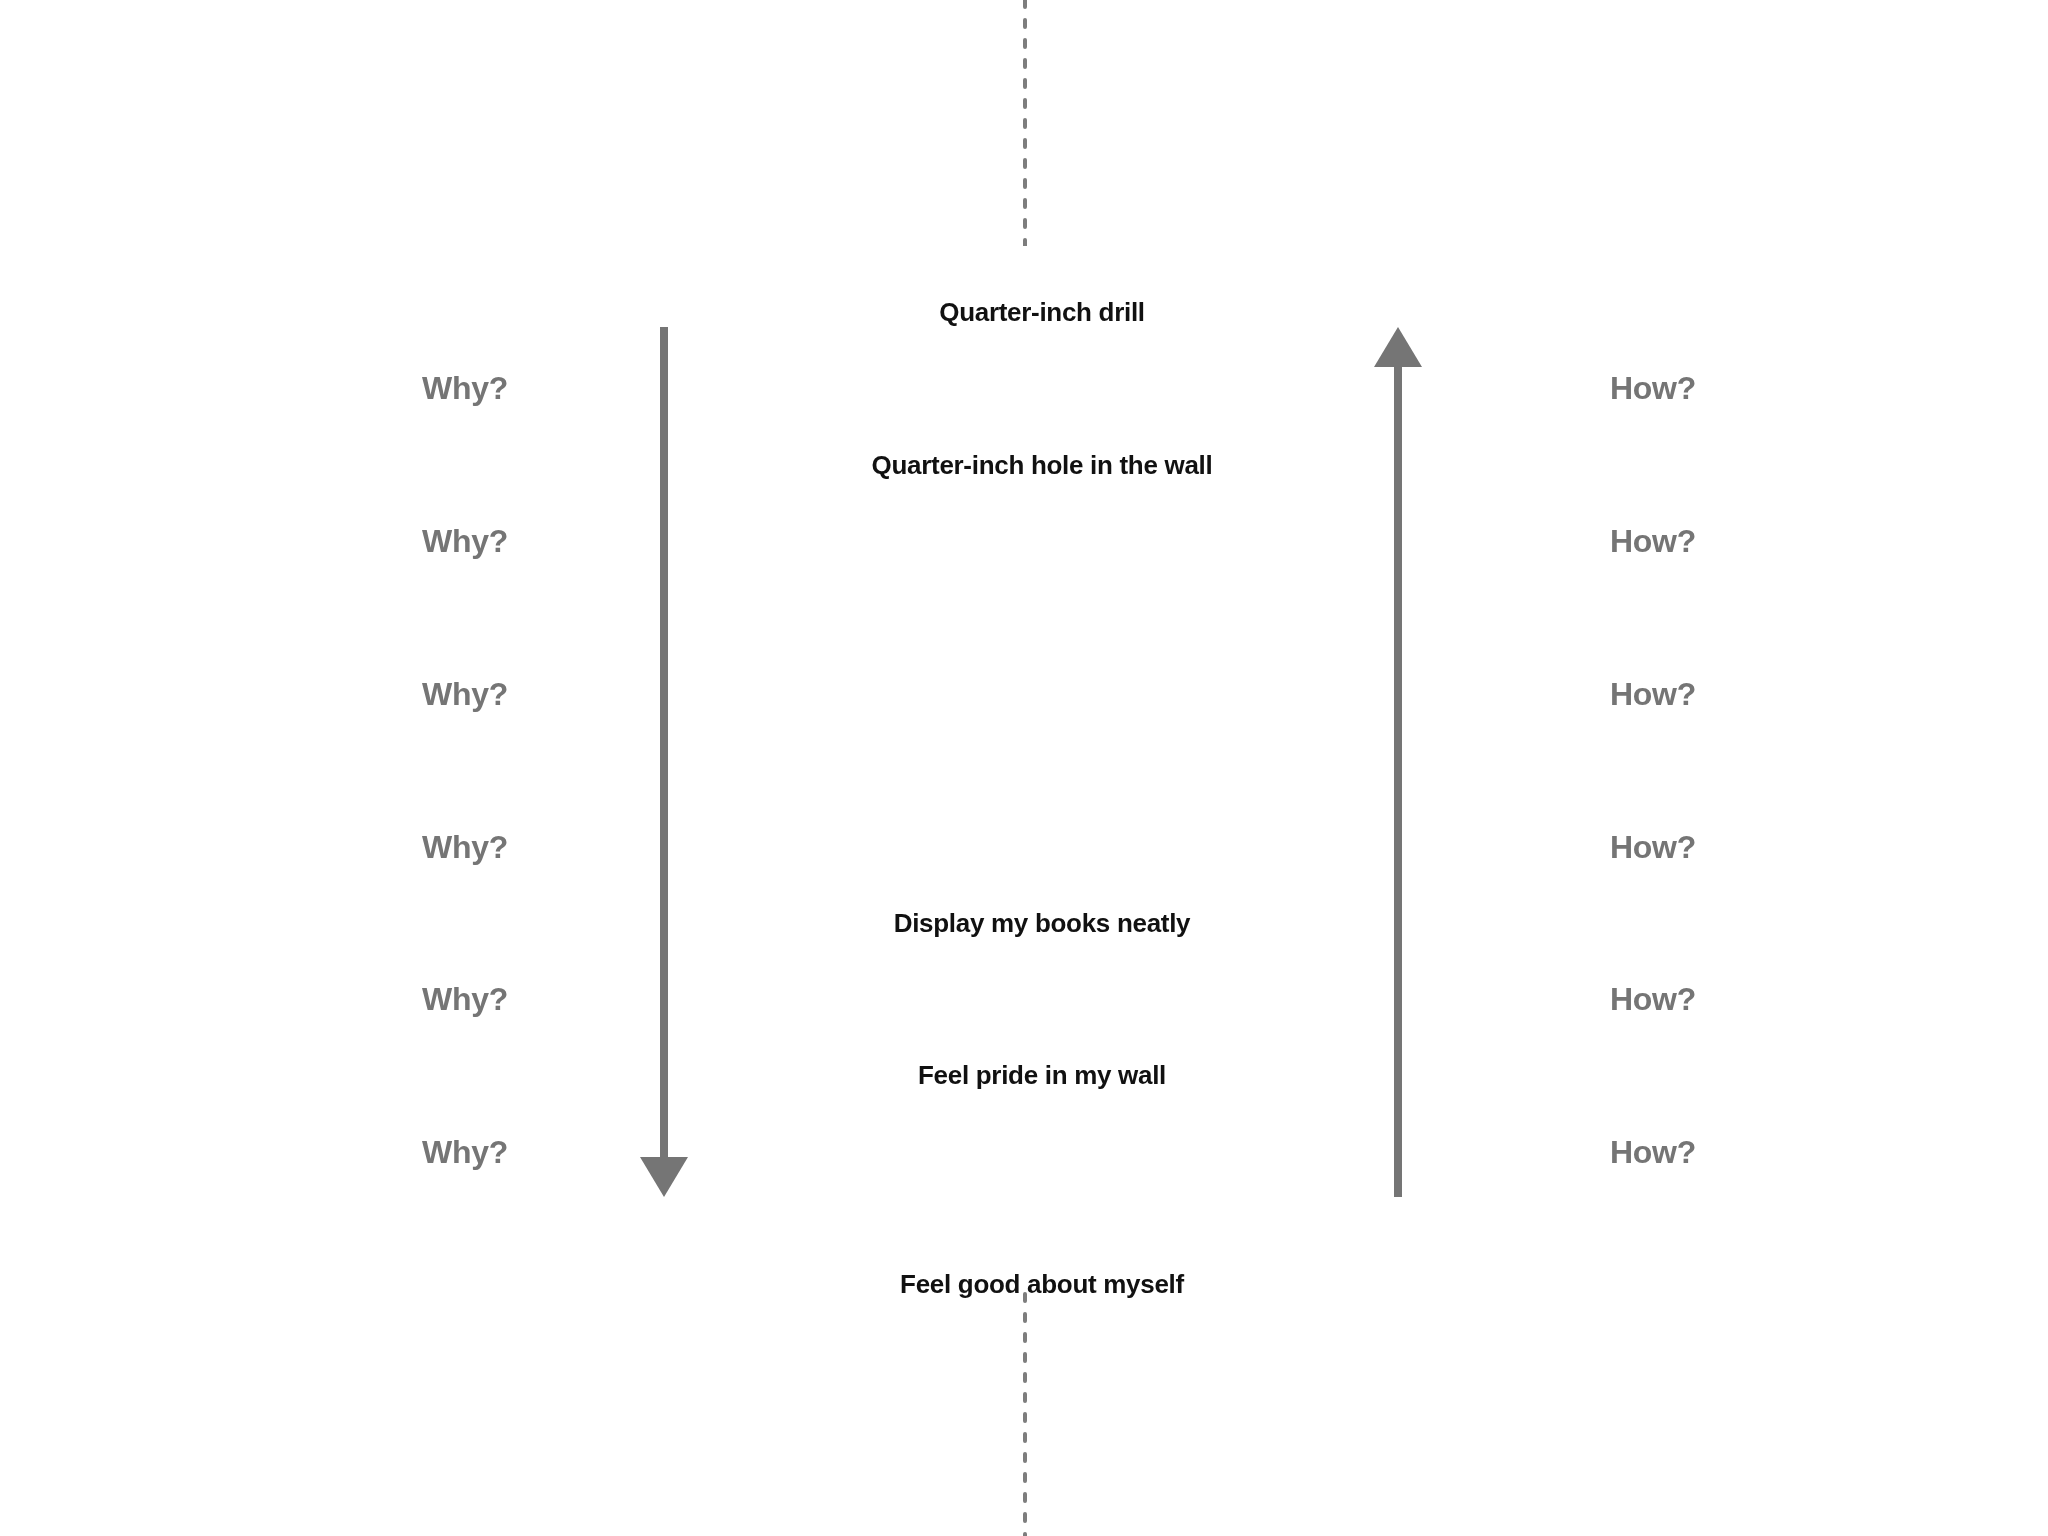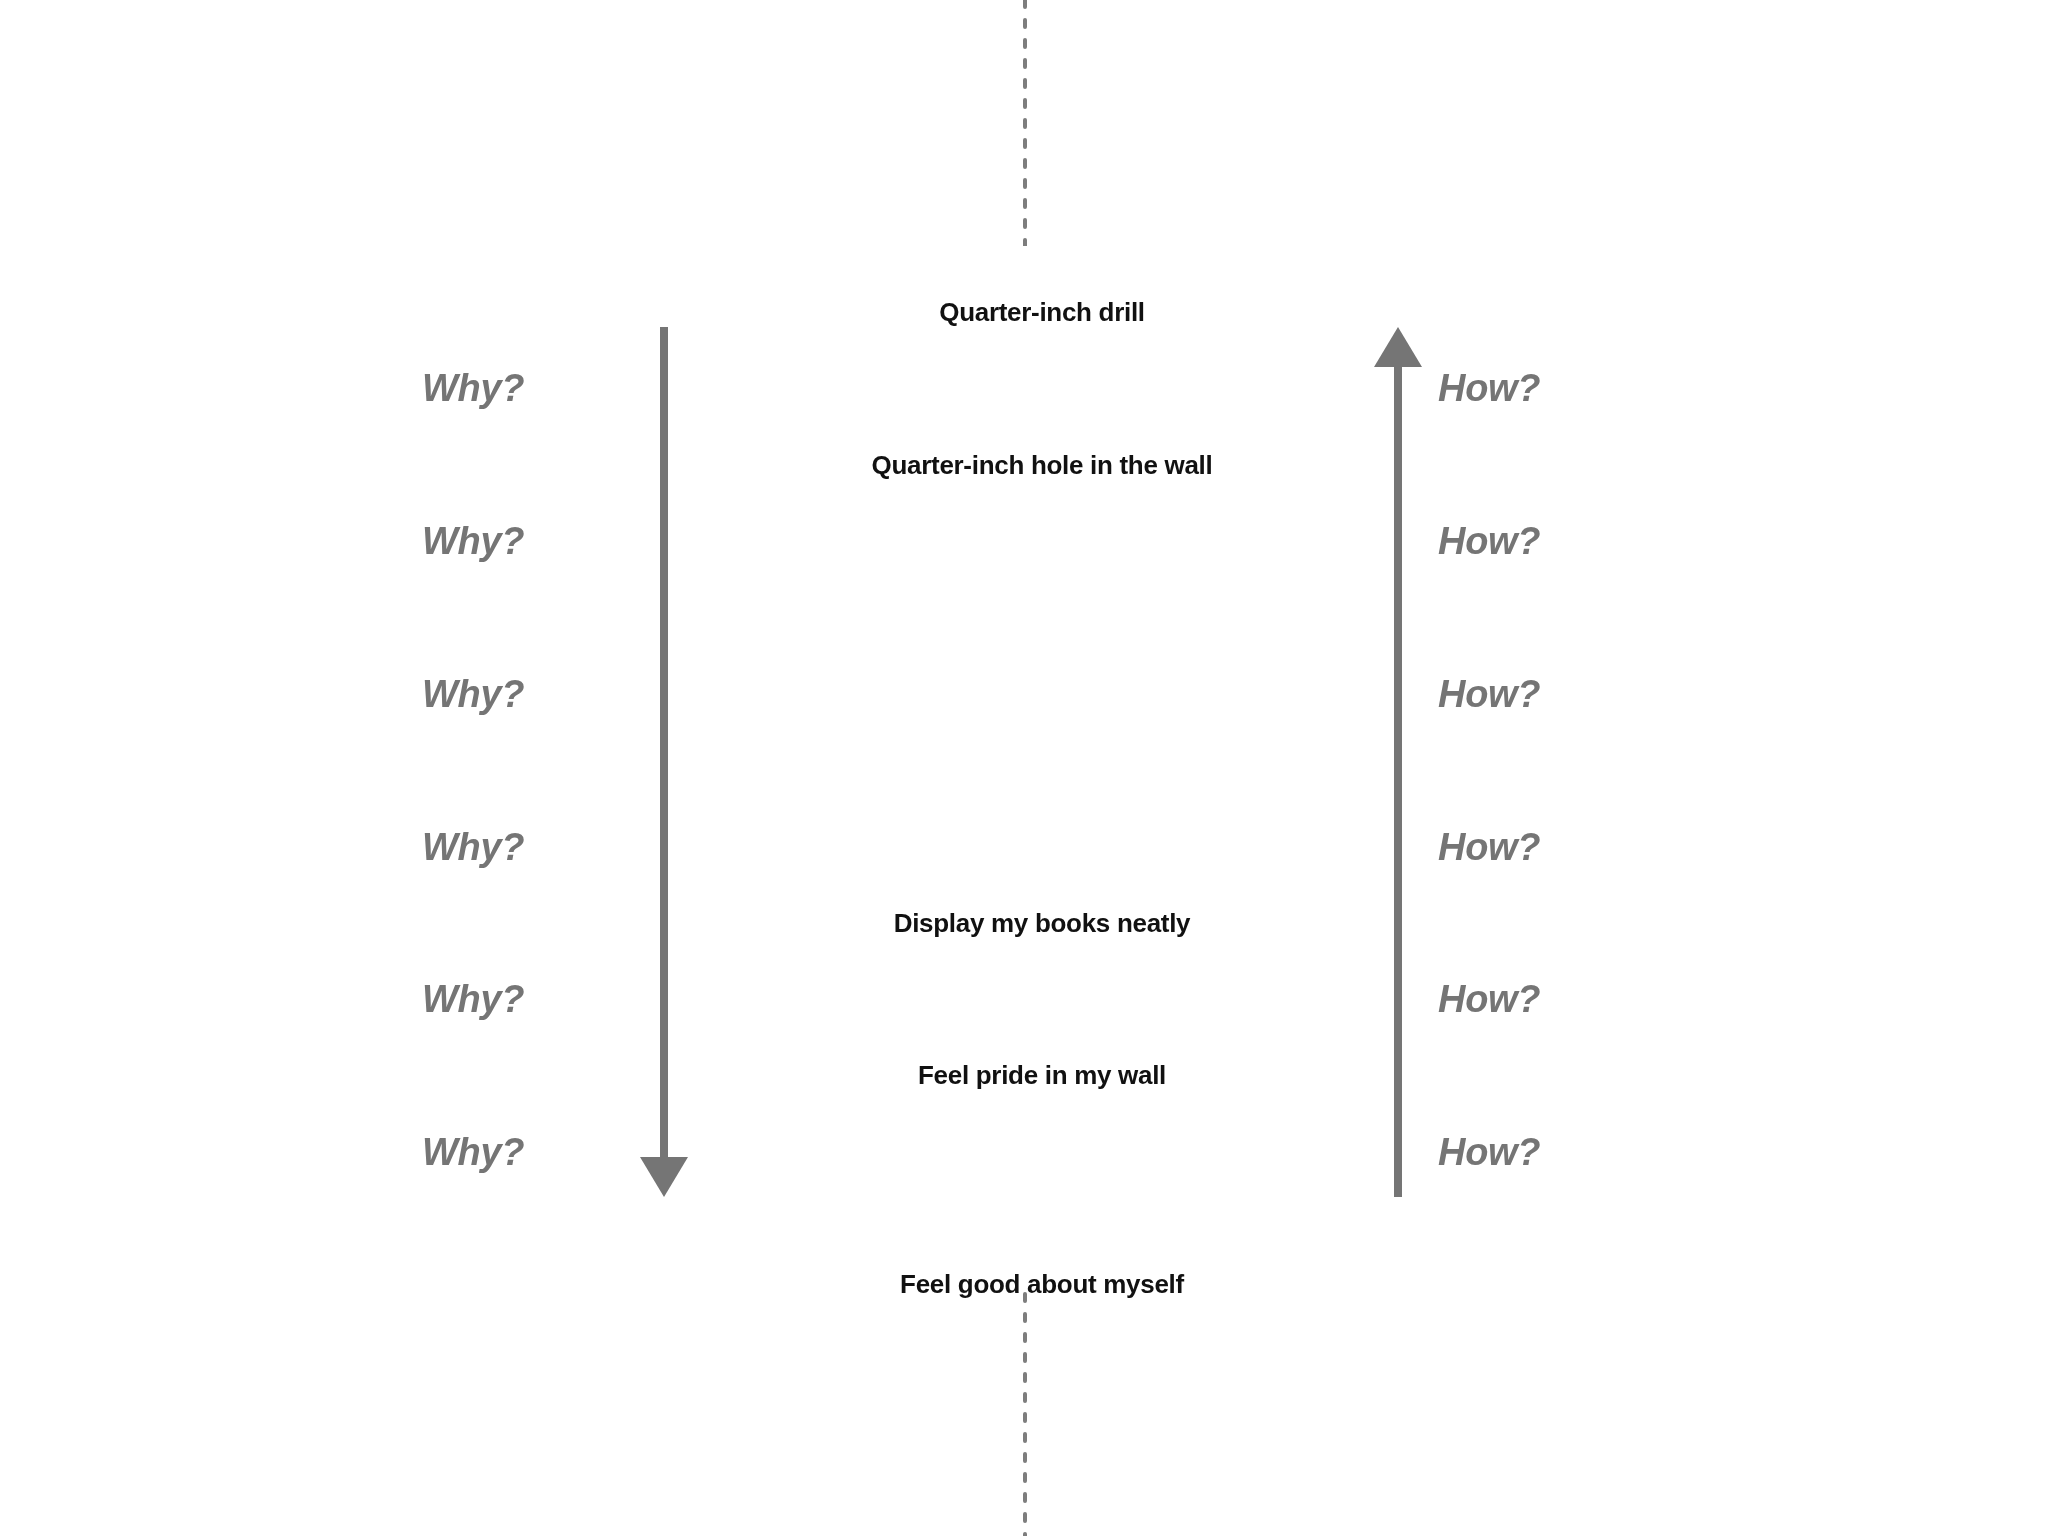--- a/index.html
+++ b/index.html
@@ -28,30 +28,29 @@
     font-size: 26px;
     font-weight: 700;
     line-height: 48px;
     color: var(--statement-text);
     letter-spacing: -0.3px;
     white-space: nowrap;
     margin-left: 18px;
   }
   .side-label {
     position: absolute;
-    font-size: 38px;
+    font-size: 32px;
     font-weight: 700;
     line-height: 48px;
     color: var(--side-label-text);
     letter-spacing: -0.3px;
     white-space: nowrap;
-    font-style: italic;
   }
   .why  { left: 422px; }
-  .how  { left: 1438px; }
+  .how  { left: 1610px; }
   .arrow-svg, .dotted-svg {
     position: absolute;
     display: block;
     color: var(--arrow);
   }
   .dotted-svg { color: var(--dotted-line); }
 </style>
 </head>
 <body>
 

